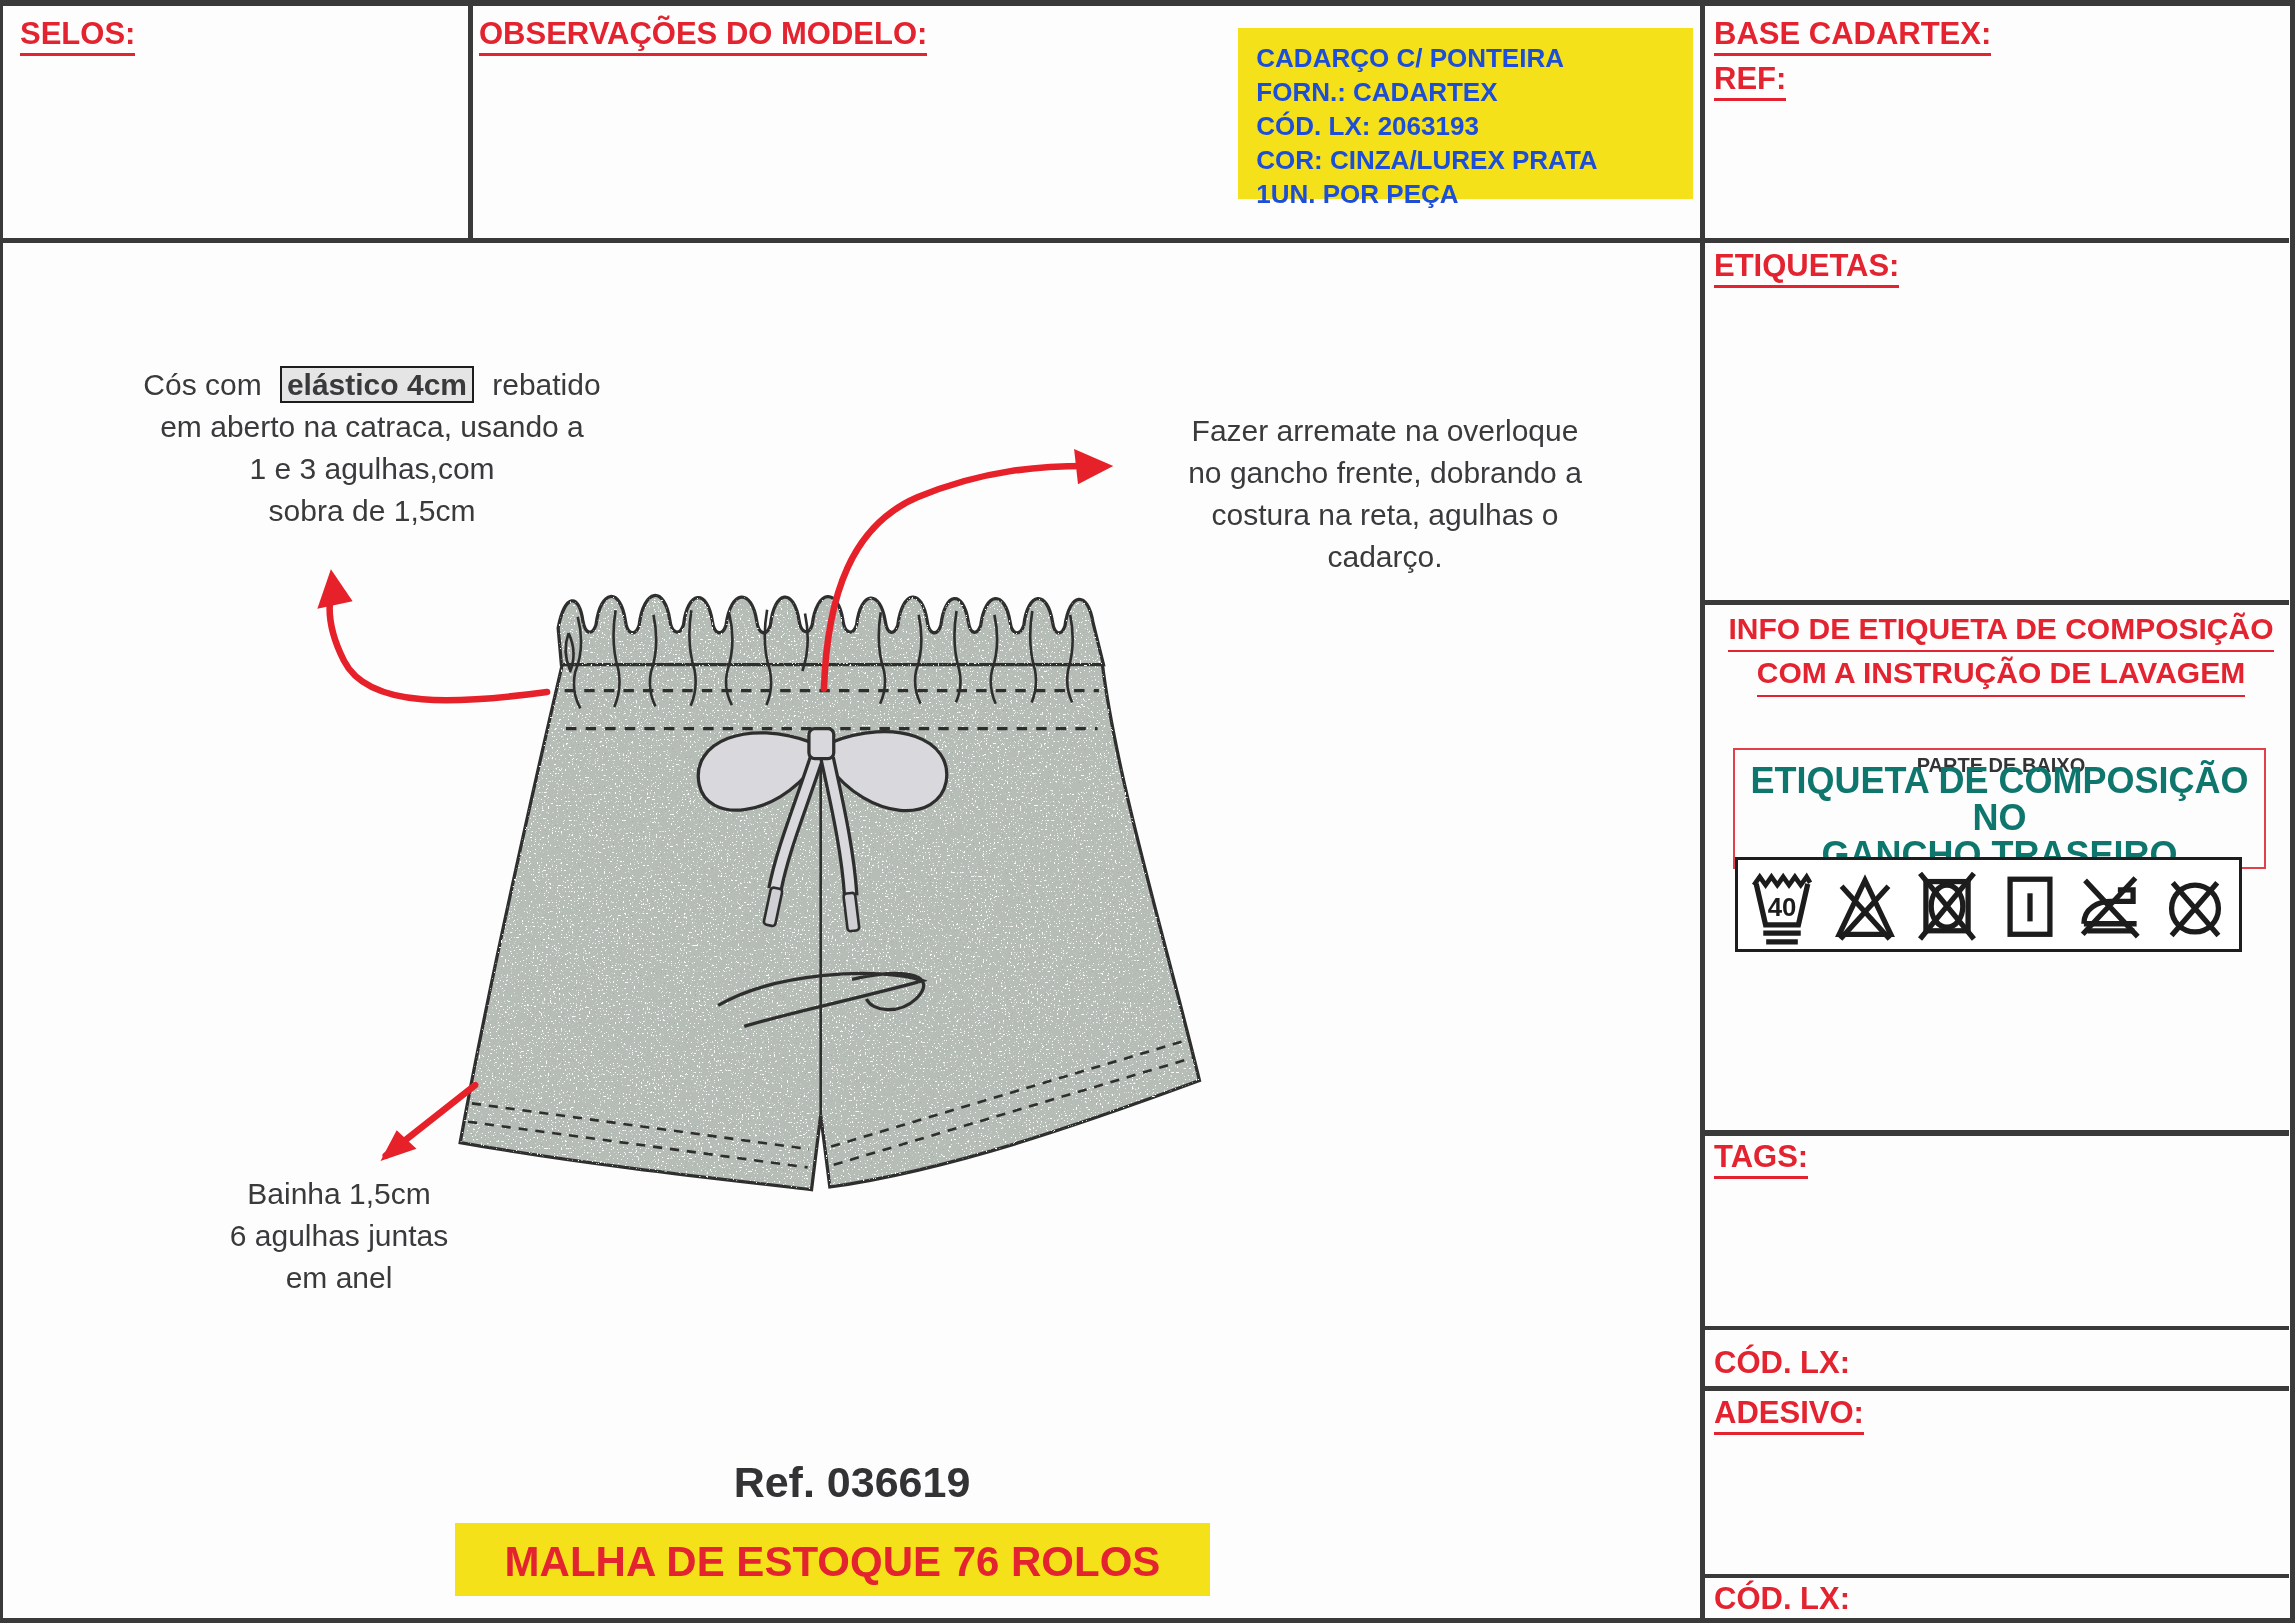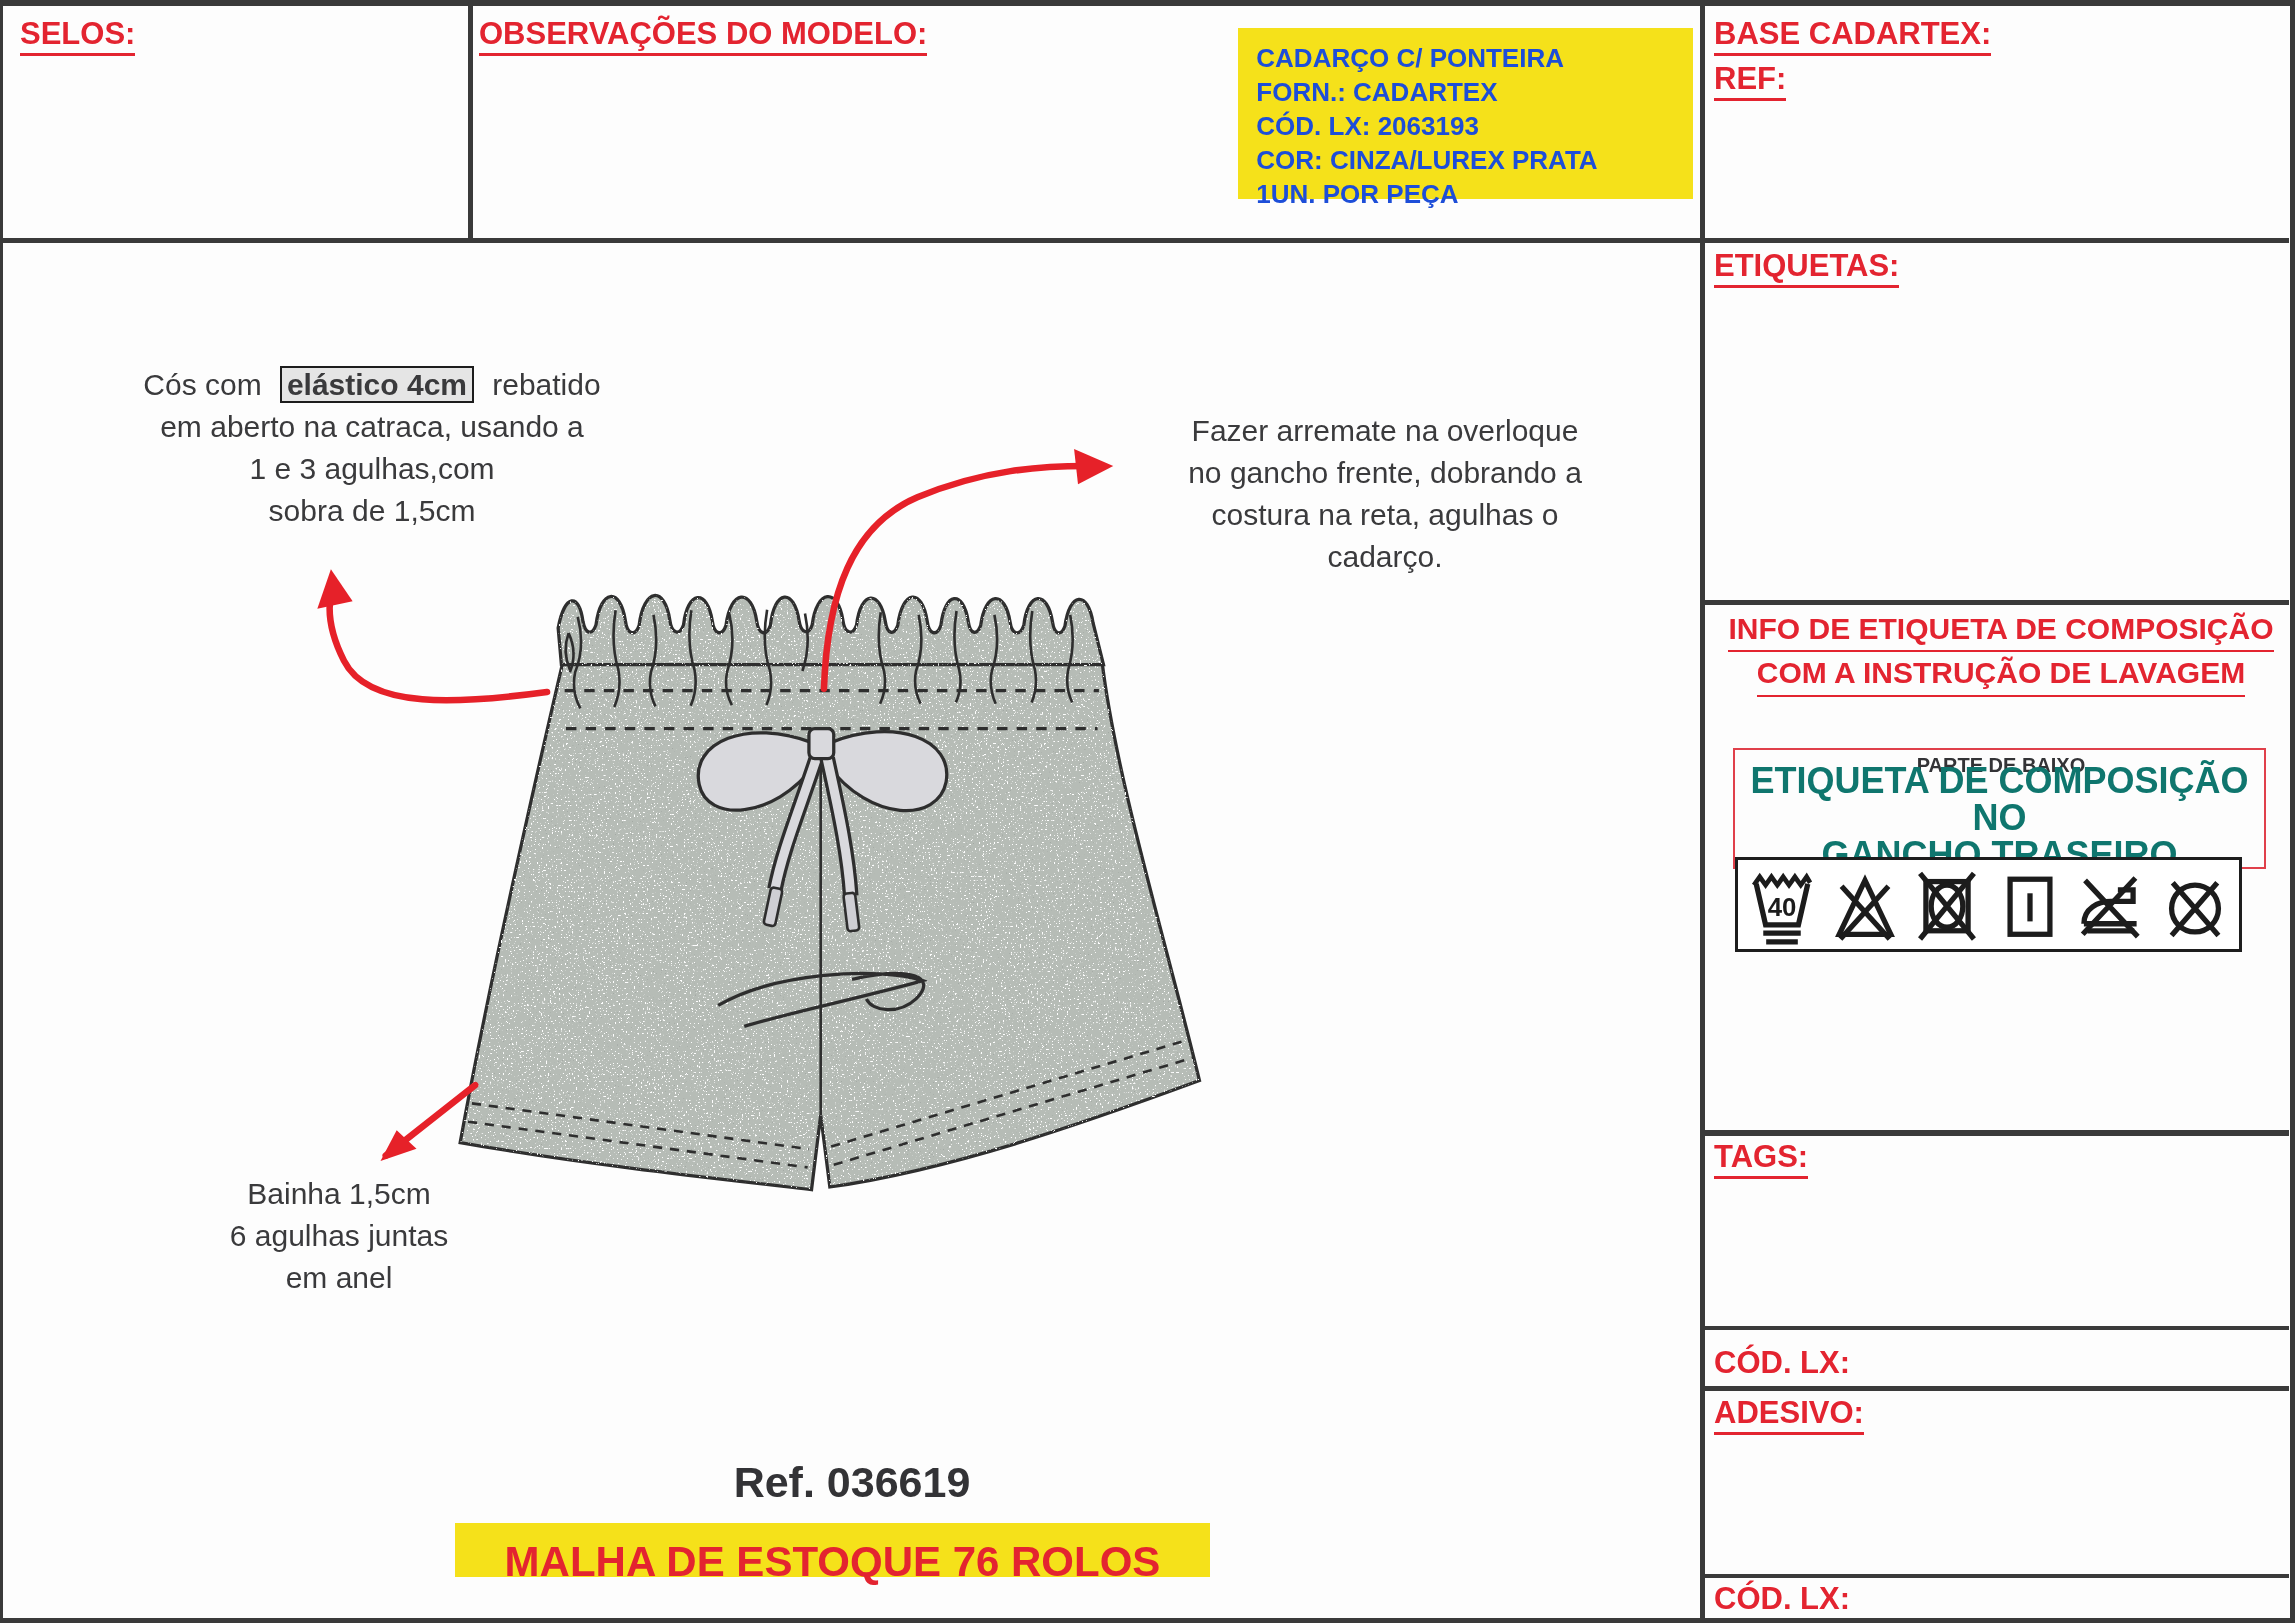--- a/index.html
+++ b/index.html
@@ -14,21 +14,21 @@
   .ann{position:absolute;color:#3a3a3c;font-size:30px;line-height:42px;text-align:center;}
   .hl{background:#e5e5e5;border:2px solid #1d1d1d;font-weight:bold;padding:0 5.2px;margin:0 18px;}
   .info-title{position:absolute;left:1706px;top:602px;width:584px;text-align:center;color:#e32430;font-weight:bold;font-size:30px;line-height:41px;}
   .info-title .u{border-bottom:2.6px solid #e32430;padding-bottom:1.3px;display:inline-block;}
   .part-label{position:absolute;left:1706px;top:748px;width:584px;text-align:center;color:#333336;font-weight:bold;font-size:20px;}
   .comp-box{position:absolute;left:1730px;top:742px;width:533px;height:121px;border:2px solid #e0404a;box-sizing:border-box;
             color:#0f766e;font-weight:bold;font-size:36px;line-height:37px;text-align:center;padding-top:11.8px;}
   .care-box{position:absolute;left:1732px;top:851px;width:507px;height:95px;border:3.9px solid #1d1d1d;box-sizing:border-box;
             display:flex;align-items:center;justify-content:center;gap:6.5px;background:#fff;}
   .footer{position:absolute;left:0;top:1334px;width:1698px;text-align:center;color:#333336;font-weight:bold;font-size:43px;line-height:57px;white-space:pre-wrap;}
-  .banner{position:absolute;left:452px;top:1517px;width:755px;height:54px;background:#f5e11a;color:#e32430;
+  .banner{position:absolute;left:452px;top:1517px;width:755px;height:73px;background:#f5e11a;color:#e32430;
           font-weight:bold;font-size:42px;line-height:77px;text-align:center;}
   svg text{font-family:"Liberation Sans",sans-serif;}
 </style>
 </head>
 <body>
 
 <div id="page">
 
   <div class="vline" style="left:465px;top:0;width:4.6px;height:234px;"></div>
   <div class="vline" style="left:1697px;top:0;width:5.2px;height:1614px;"></div>

